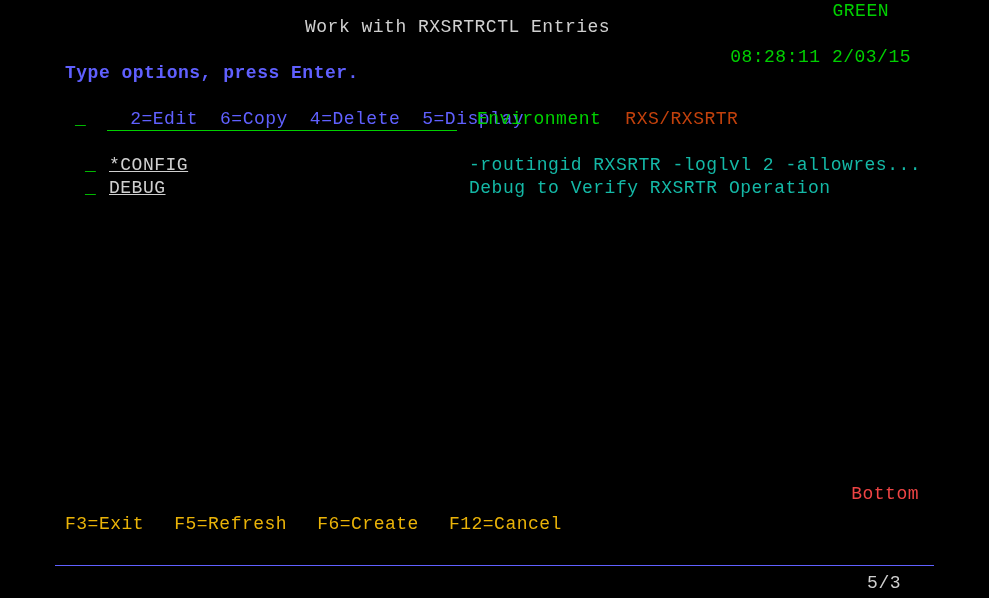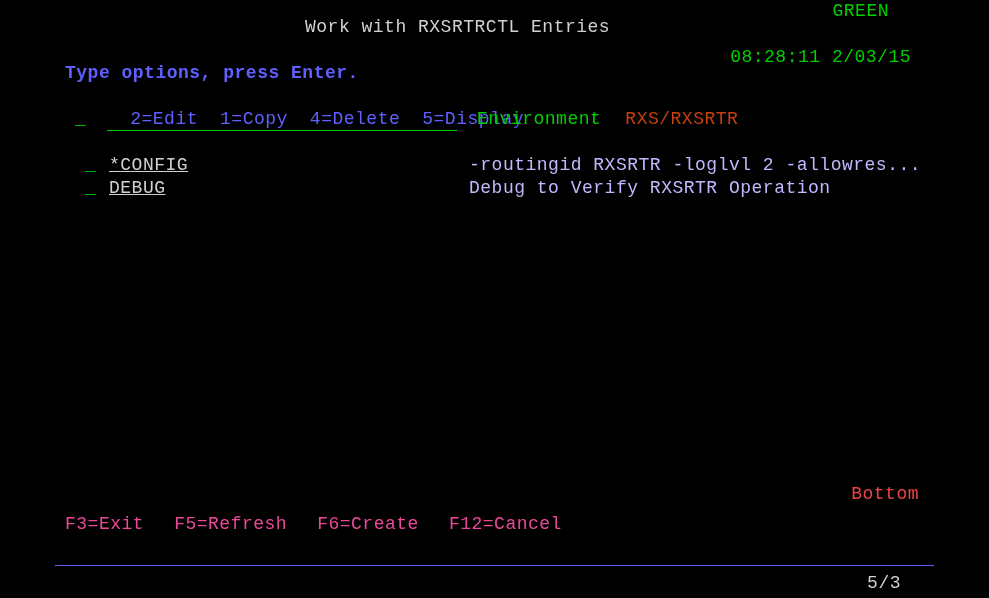--- a/index.html
+++ b/index.html
@@ -90,32 +90,32 @@
   .list-row {
     display: flex;
     height: 23px;
     align-items: center;
   }
   .entry-name {
     color: #d0d0d0;
     width: 360px;
     text-decoration: underline;
   }
-  .entry-desc { color: #c4b5fd; }
+  .entry-desc { color: #14b8a6; }
   .bottom-indicator {
     position: absolute;
     right: 70px;
     bottom: 92px;
     color: #ef4444;
   }
   .fkeys {
     position: absolute;
     left: 65px;
     bottom: 62px;
-    color: #ec4899;
+    color: #eab308;
   }
   .fkey-gap { display:inline-block; width:30px; }
   .sep-line {
     position: absolute;
     left: 55px;
     right: 55px;
     bottom: 32px;
     border-bottom: 1px solid #6060ff;
     height: 0;
   }
@@ -139,21 +139,21 @@
 
   <div class="datetime">
     <span>08:28:11</span><span>   </span><span>2/03/15</span>
   </div>
 
   <div class="row"></div>
 
   <div class="row instr">Type options, press Enter.</div>
 
   <div class="row options-line">
-    <span>2=Edit</span><span class="opt-gap"></span><span>1=Copy</span><span class="opt-gap"></span><span>4=Delete</span><span class="opt-gap"></span><span>5=Display</span>
+    <span>2=Edit</span><span class="opt-gap"></span><span>6=Copy</span><span class="opt-gap"></span><span>4=Delete</span><span class="opt-gap"></span><span>5=Display</span>
   </div>
 
   <div class="filter-row">
     <span class="opt-input green">_</span>
     <span class="underline-field"></span>
     <span class="env-label">Environment</span>
     <span class="env-value">RXS/RXSRTR</span>
   </div>
 
   <div class="row"></div>

